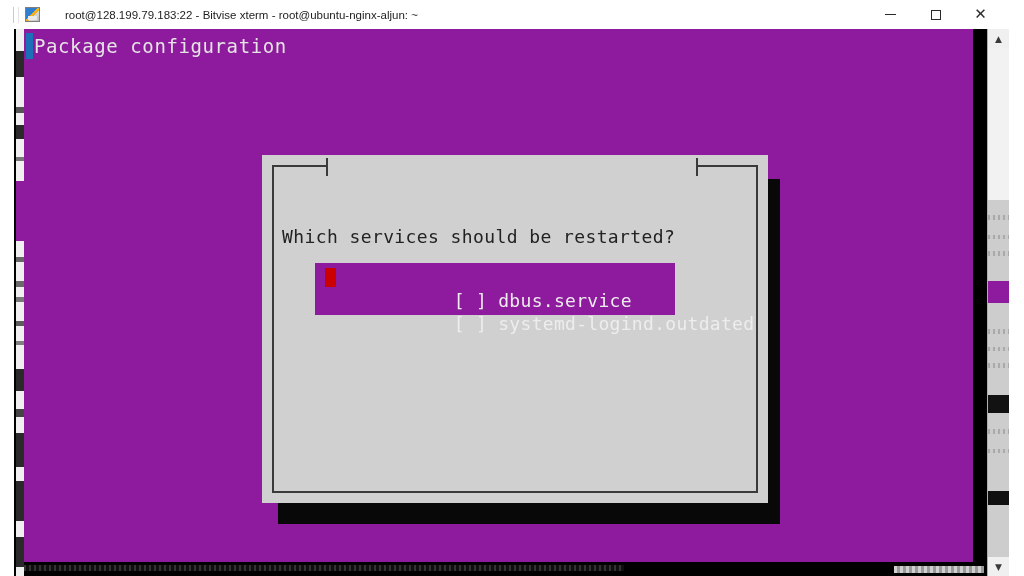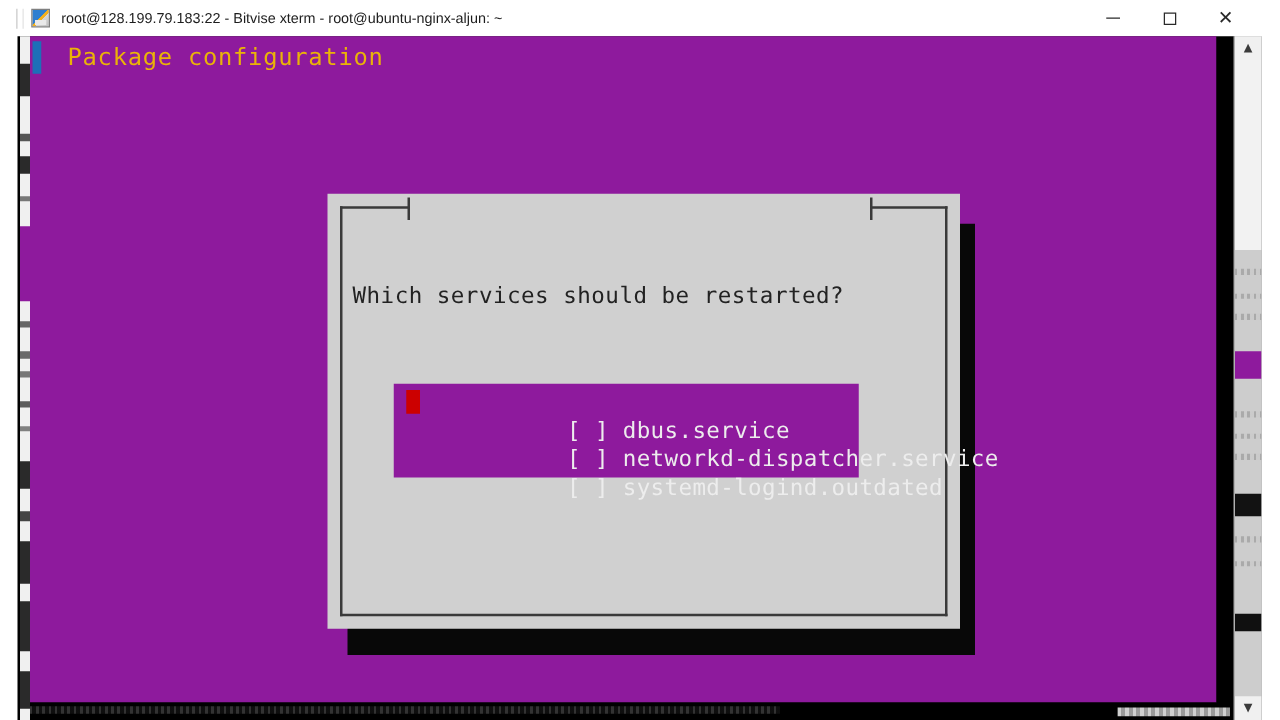--- a/index.html
+++ b/index.html
@@ -46,21 +46,21 @@
     flex: none;
   }
   #app-icon::after {
     content: "";
     position: absolute;
     left: 2px; bottom: 1px;
     width: 9px; height: 4px;
     background: #e9e9e9;
   }
   #title-text {
-    margin-left: 9px;
+    margin-left: 25px;
     font-size: 11.5px;
     color: #1d1d1d;
     white-space: nowrap;
     font-family: "Liberation Sans", sans-serif;
   }
   .wbtn {
     position: absolute;
     top: 0;
     width: 45px; height: 29px;
     display: flex;
@@ -135,23 +135,22 @@
     background: repeating-linear-gradient(90deg,
       #cfcfcf 0px, #cfcfcf 3px, #9a9a9a 3px, #9a9a9a 6px);
   }
 
   #header-line {
     position: absolute;
     left: 10px; top: 5px;
     font-size: 19px;
     line-height: 24px;
     letter-spacing: 0.6px;
-    color: #eab308;
-    white-space: pre;
-    padding-left: 20px;
+    color: #e5e5e5;
+    white-space: pre;
   }
   #header-cursorbar {
     position: absolute;
     left: 2px; top: 4px;
     width: 7px; height: 26px;
     background: #1d6fb8;
   }
 
   
   #scrollbar {
@@ -249,22 +248,21 @@
     letter-spacing: 0.4px;
     color: #222222;
     white-space: pre;
   }
 
   #service-list {
     position: absolute;
     left: 53px; top: 108px;
     width: 360px;
     background: #8e1a9d;
-    padding: 3px 12px 3px 0;
-    margin-top: 44px;
+    padding: 3px 0 3px 0;
   }
   .svc-row {
     position: relative;
     height: 23px;
     line-height: 23px;
     font-family: "DejaVu Sans Mono", "Liberation Mono", monospace;
     font-size: 18px;
     letter-spacing: 0.3px;
     color: #ededed;
     white-space: pre;
@@ -345,23 +343,20 @@
 
 
         <div id="dialog-question">Which services should be restarted?</div>
 
         <div id="service-list">
 
           <div class="svc-row">
             <span class="svc-box">[ ]</span><span class="svc-cursor"></span><span> </span><span>dbus.service</span>
           </div>
 
-          <div class="svc-row">
-            <span class="svc-box">[ ]</span><span> </span><span>networkd-dispatcher.service</span>
-          </div>
 
           <div class="svc-row">
             <span class="svc-box">[ ]</span><span> </span><span>systemd-logind.outdated</span>
           </div>
 
 
 
         </div>
 
       </div>

